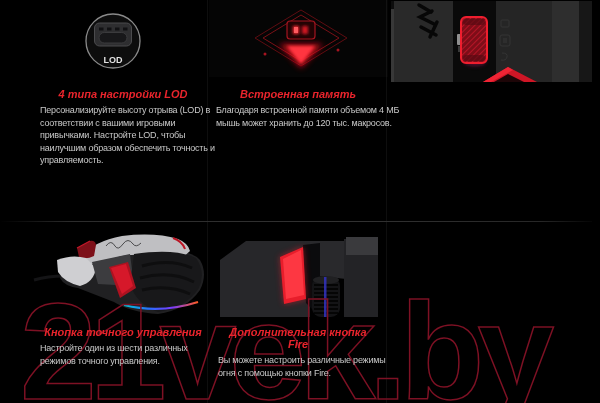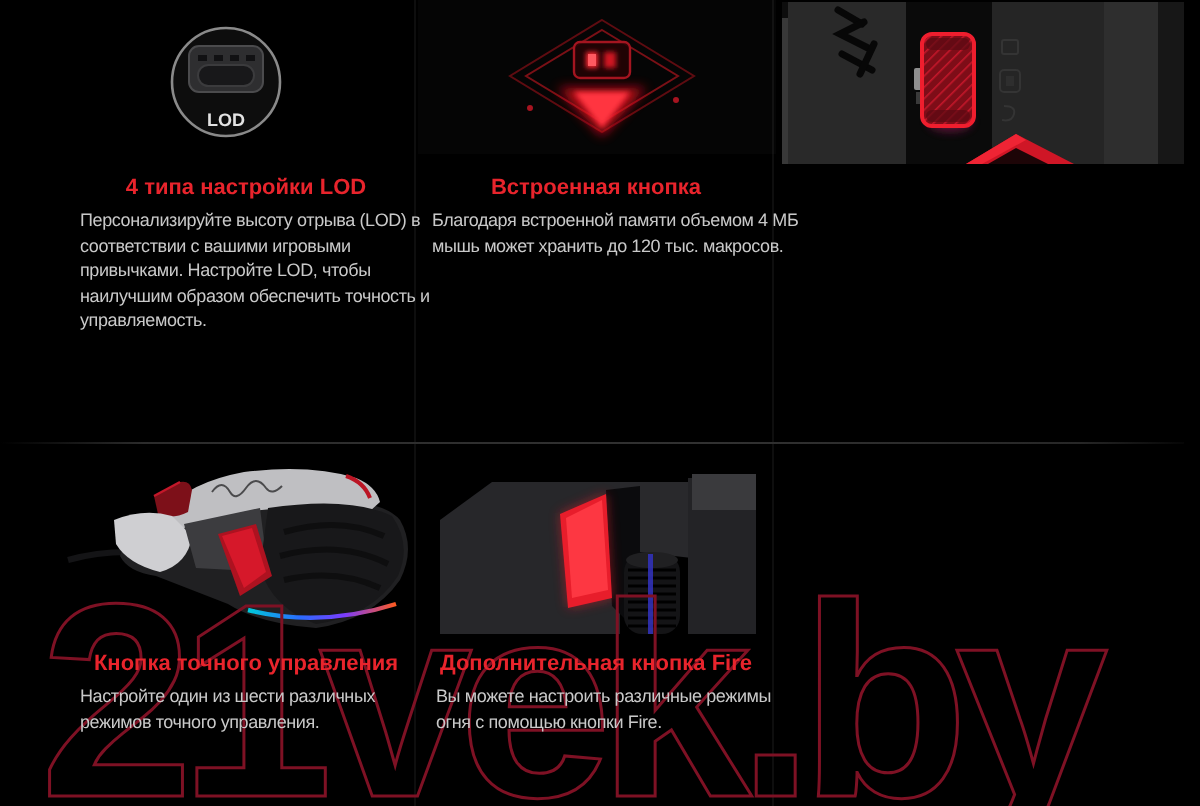--- a/index.html
+++ b/index.html
@@ -13,21 +13,21 @@
     background:linear-gradient(90deg,rgba(50,50,50,0) 0%,#2c2c2c 12%,#313131 60%,#272727 90%,rgba(0,0,0,0) 100%);}
   .art{position:absolute;z-index:2;}
   .watermark{
     position:absolute;left:20px;top:282px;z-index:3;
     font-size:138px;font-weight:bold;line-height:1;letter-spacing:-7px;white-space:nowrap;
     color:transparent;-webkit-text-stroke:1.5px #7e1124;pointer-events:none;
   }
   .col{position:absolute;z-index:4;}
   .feature-title{
     color:#e8242c;font-size:11px;font-weight:bold;text-align:center;
-    line-height:12px;letter-spacing:0;
+    line-height:12px;letter-spacing:0;font-style:italic;
   }
   .feature-body{
     margin-top:4px;color:#c9c9c9;font-size:9px;line-height:12.5px;
     letter-spacing:-0.2px;white-space:pre;
   }
   svg text{font-family:"Liberation Sans",sans-serif;}
 </style>
 </head>
 <body>
 
@@ -182,21 +182,21 @@
   <div class="col" style="left:40px;top:88px;width:166px;">
     <div class="feature-title">4 типа настройки LOD</div>
     <div class="feature-body">Персонализируйте высоту отрыва (LOD) в
 соответствии с вашими игровыми
 привычками. Настройте LOD, чтобы
 наилучшим образом обеспечить точность и
 управляемость.</div>
   </div>
 
   <div class="col" style="left:216px;top:88px;width:164px;">
-    <div class="feature-title">Встроенная кнопка</div>
+    <div class="feature-title">Встроенная память</div>
     <div class="feature-body">Благодаря встроенной памяти объемом 4 МБ
 мышь может хранить до 120 тыс. макросов.</div>
   </div>
 
 
   <div class="col" style="left:40px;top:326px;width:166px;">
     <div class="feature-title">Кнопка точного управления</div>
     <div class="feature-body">Настройте один из шести различных
 режимов точного управления.</div>
   </div>

